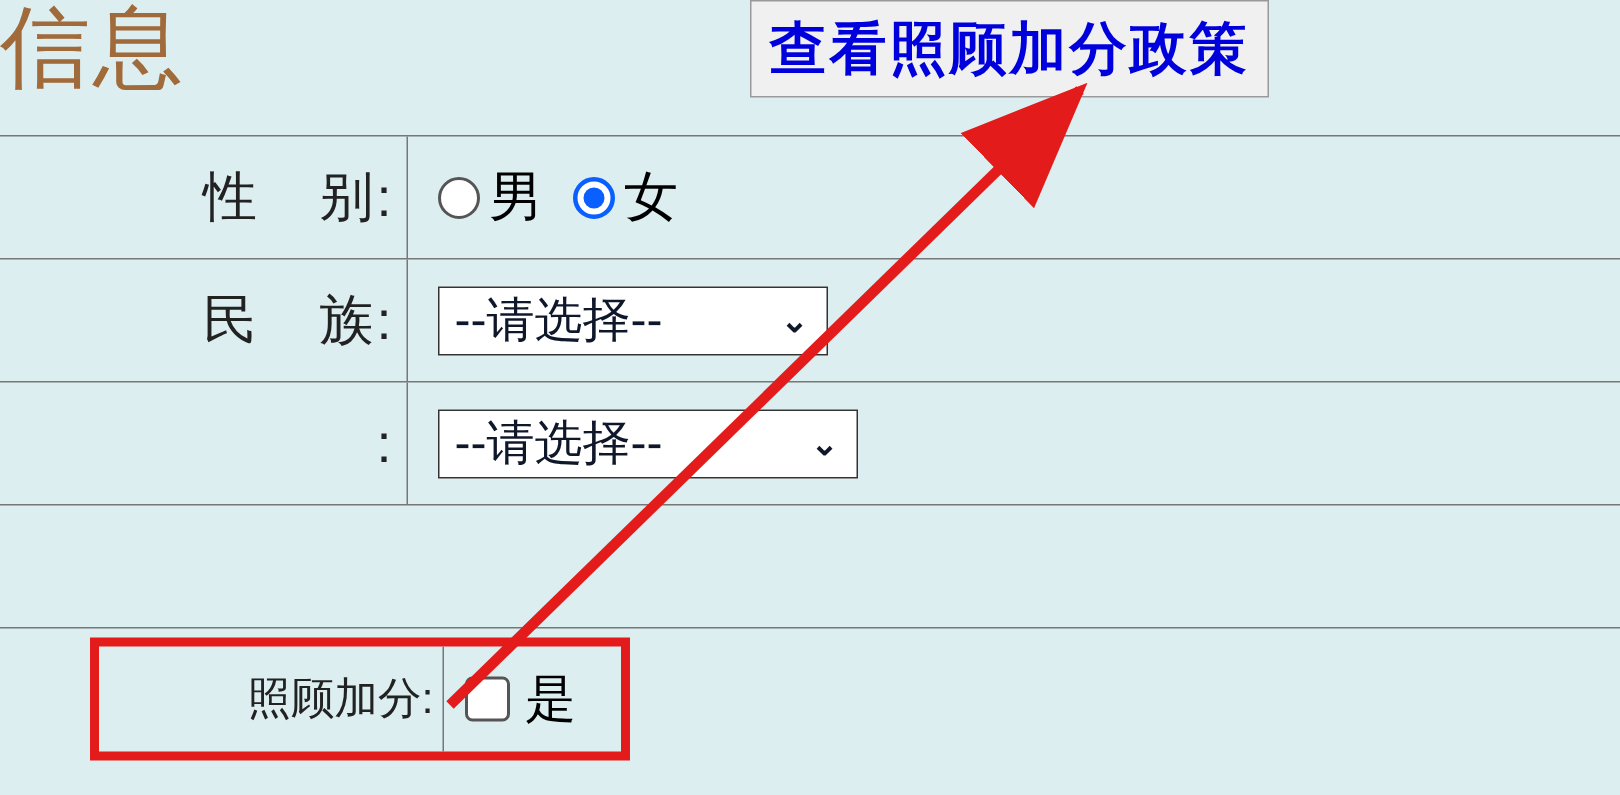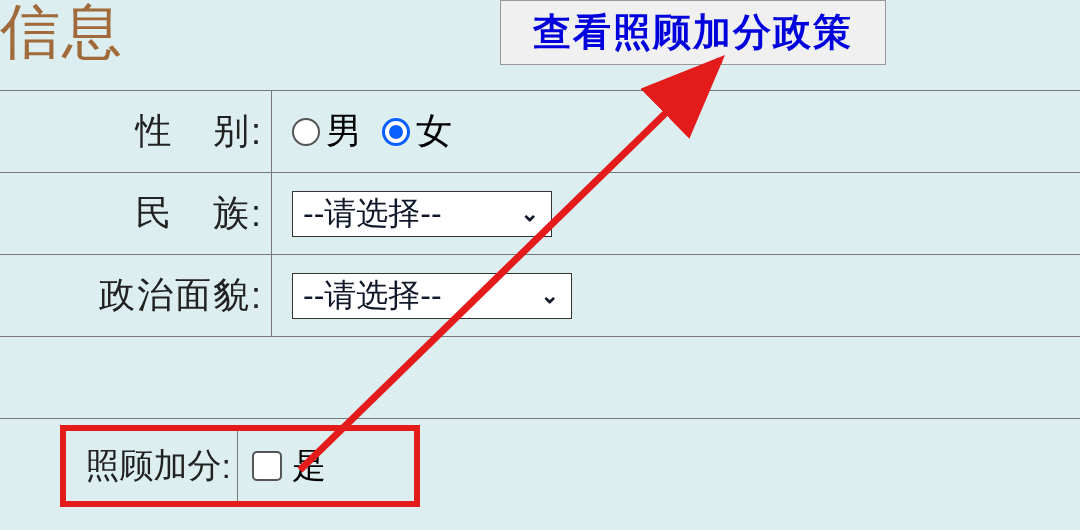--- a/index.html
+++ b/index.html
@@ -17,21 +17,21 @@
       left: 0;
       font-size: 60px;
       font-weight: 500;
       color: #a06a3a;
       letter-spacing: 2px;
     }
     .policy-button {
       position: absolute;
       top: 0;
       left: 500px;
-      padding: 6px 32px;
+      padding: 6px 12px;
       background: #f0f0f0;
       border: 1px solid #999;
       color: #0000dd;
       font-size: 38px;
       font-weight: 700;
       cursor: pointer;
       letter-spacing: 2px;
     }
     .form-area {
       position: absolute;
@@ -116,23 +116,23 @@
       padding-top: 6px;
     }
     .red-highlight {
       border: 6px solid #e31b1b;
       display: flex;
       margin-left: 60px;
       width: 360px;
       height: 82px;
     }
     .red-highlight .label-cell {
-      width: 172px;
+      width: 230px;
       padding-right: 6px;
-      font-size: 34px;
+      font-size: 29px;
       letter-spacing: 0;
     }
     .red-highlight .value-cell {
       font-size: 34px;
       padding-left: 14px;
       gap: 10px;
     }
     .arrow-svg {
       position: absolute;
       pointer-events: none;
@@ -177,21 +177,20 @@
     <div class="value-cell">
       <div class="select-box">
         <span>--请选择--</span>
         <span class="chevron">⌄</span>
       </div>
     </div>
   </div>
 
   <div class="form-row">
     <div class="label-cell">
-      <span>政治面貌</span>
         <span>:</span>
     </div>
     <div class="value-cell">
       <div class="select-box" style="min-width:280px">
         <span>--请选择--</span>
         <span class="chevron">⌄</span>
       </div>
     </div>
   </div>
 

